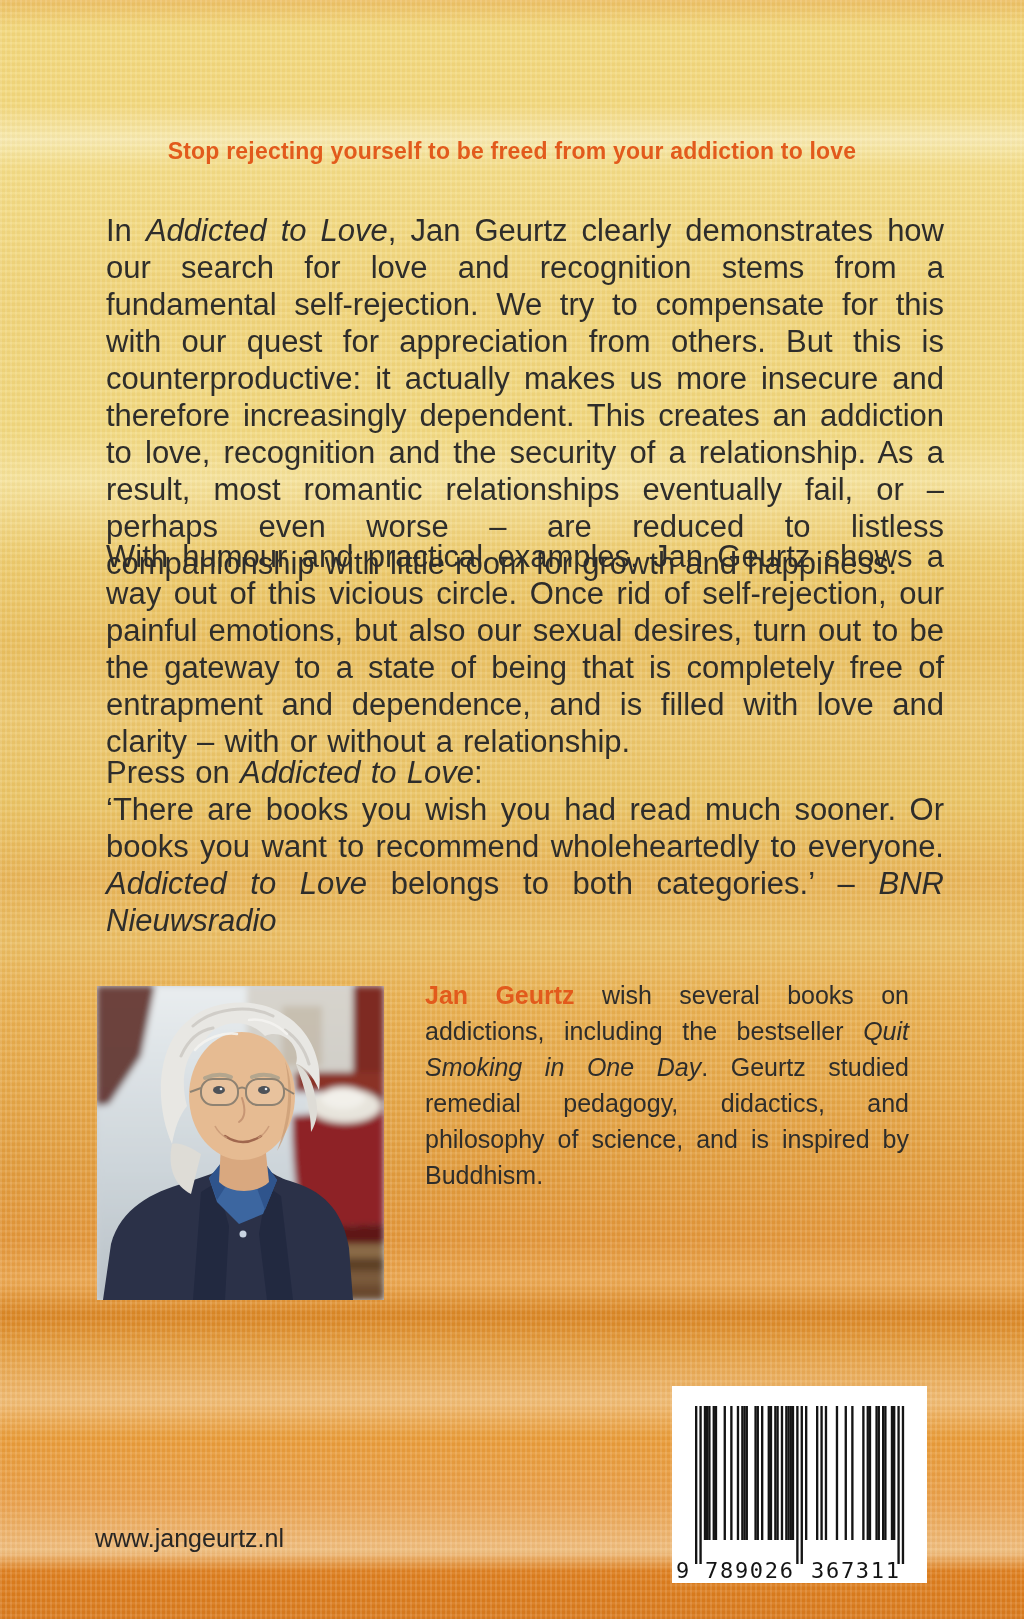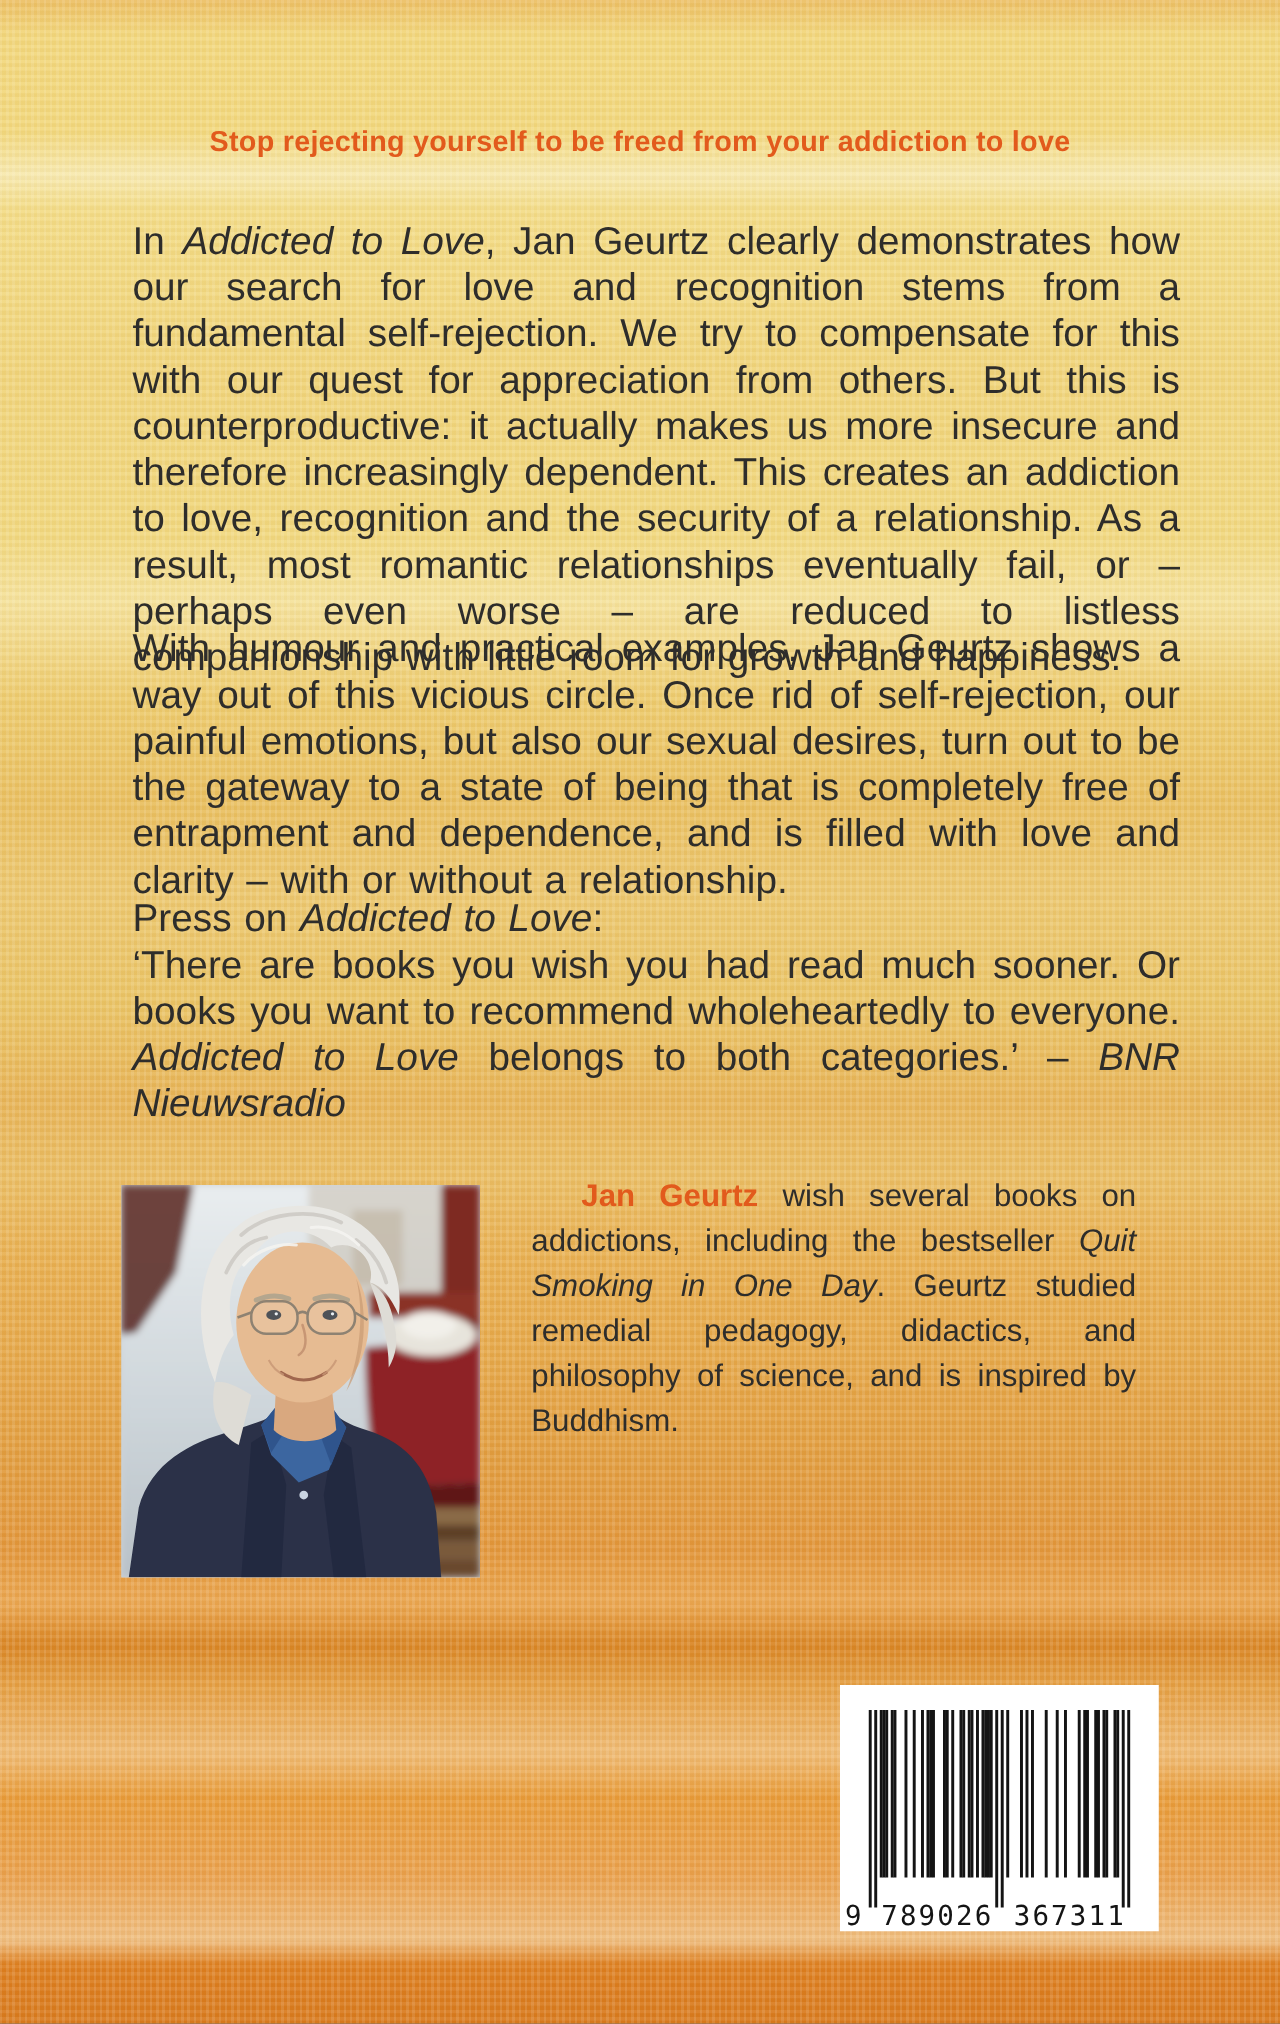--- a/index.html
+++ b/index.html
@@ -14,31 +14,31 @@
       #e49e41 1348px, #efba72 1402px, #e89b38 1438px, #e9a04b 1500px, #efbd7e 1552px,
       #dd7e1e 1572px, #d87a1d 1619px);
   }
   
   .cover::before{
     content:""; position:absolute; inset:0; z-index:0; pointer-events:none;
     background:
       repeating-linear-gradient(90deg, rgba(255,255,255,.11) 0 2px, rgba(255,255,255,0) 2px 5px),
       repeating-linear-gradient(180deg, rgba(255,255,255,.07) 0 2px, rgba(120,60,0,.03) 3px 6px);
   }
-  .layer{position:absolute; z-index:1;}
+  .layer{position:absolute; z-index:1;margin-top:38px;}
   .tagline{
     top:100px; left:0; width:1024px; text-align:center;
     font-size:23px; font-weight:bold; letter-spacing:.2px; color:var(--accent,#e25a1c);
   }
   .para{
     left:106px; width:838px; color:#2e2d2b;
     font-size:31px; line-height:37px; text-align:justify; word-spacing:1.5px;
   }
   .p1{top:174px;} .p2{top:500px;} .p3{top:716px;}
-  .it{font-style:italic;} .bd{font-weight:bold;} .oc{color:var(--accent,#e25a1c);padding-left:40px;}
+  .it{font-style:italic;} .bd{font-weight:bold;} .oc{color:var(--accent,#e25a1c);}
   .photo{
     top:948px; left:97px; width:287px; height:314px; overflow:hidden; background:#cdd3d8;
   }
   .bio{
     top:939px; left:425px; width:484px; color:#2e2d2b;
     font-size:25px; line-height:36px; text-align:justify; word-spacing:1px;
   }
   .urls{top:1482px; left:95px; color:#272625; font-size:25px; line-height:37px;}
   .barcode{
     top:1348px; left:672px; width:255px; height:197px; background:#ffffff;
@@ -176,15 +176,16 @@
         <rect x="221.00" y="20" width="2.35" height="134" fill="#141414"></rect>
         <rect x="225.40" y="20" width="2.35" height="158" fill="#141414"></rect>
         <rect x="229.80" y="20" width="2.35" height="158" fill="#141414"></rect>
         <text x="4" y="192" font-size="22" fill="#141414" font-family="&quot;DejaVu Sans Mono&quot;, monospace">9</text>
         <text x="33" y="192" font-size="22" fill="#141414" font-family="&quot;DejaVu Sans Mono&quot;, monospace" textLength="88" lengthAdjust="spacing">789026</text>
         <text x="139" y="192" font-size="22" fill="#141414" font-family="&quot;DejaVu Sans Mono&quot;, monospace" textLength="88" lengthAdjust="spacing">367311</text>
       </svg>
   </div>
 
   <div class="layer urls">
+    <div>www.jangeurtz.nl</div>
   </div>
 
 </div>
 
 </body></html>

